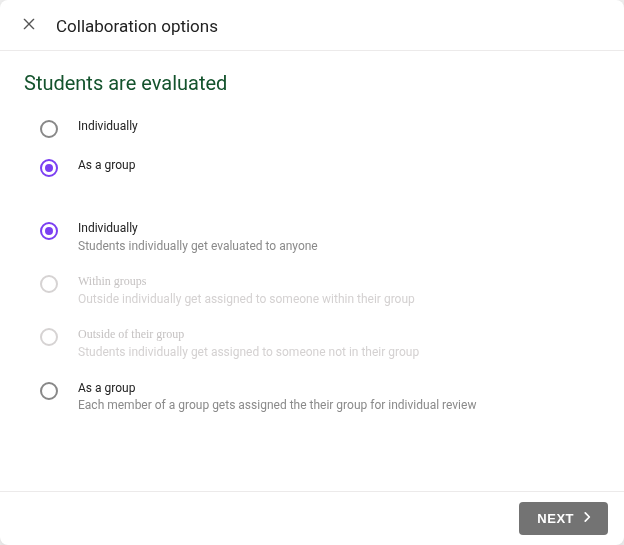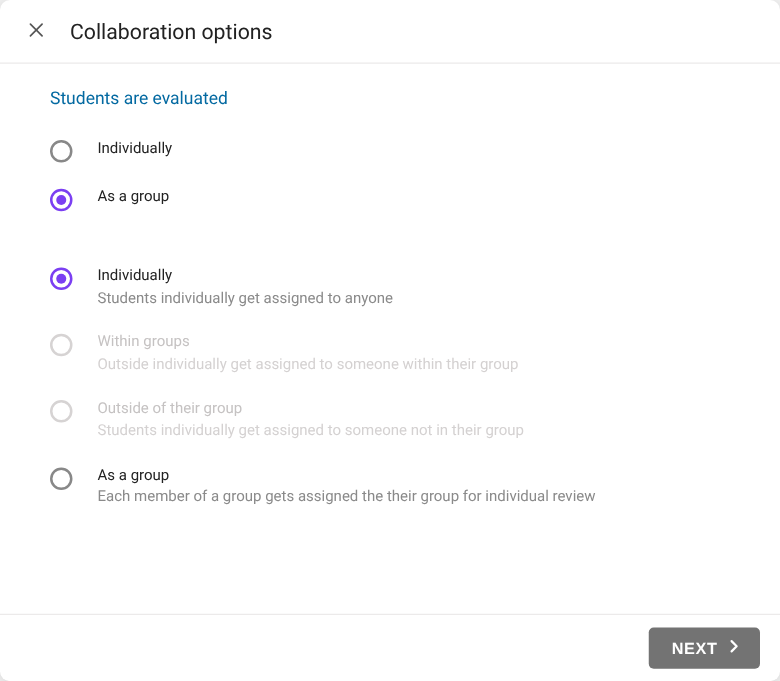--- a/index.html
+++ b/index.html
@@ -42,24 +42,23 @@
       font-size: 17px;
       font-weight: 400;
       color: #222;
     }
     .content {
       flex: 1;
       padding: 20px 24px 10px 24px;
       overflow-y: auto;
     }
     .section-label {
-      font-size: 14px;
-      color: #0369a1;
+      font-size: 20px;
+      color: #14532d;
       margin-bottom: 14px;
-      margin-left: 16px;
     }
     .radio-group { margin-bottom: 24px; padding-left: 16px; }
     .radio-row {
       display: flex;
       align-items: flex-start;
       gap: 20px;
       padding: 10px 0;
     }
     .radio-outer {
       width: 18px;
@@ -94,21 +93,21 @@
       font-size: 12px;
       color: #222;
       line-height: 1.3;
     }
     .radio-sub {
       font-size: 12px;
       color: #8a8a8a;
       margin-top: 2px;
       line-height: 1.3;
     }
-    .radio-row.disabled .radio-label { color: #c5c2c2; }
+    .radio-row.disabled .radio-label { color: #c5c2c2; font-family: Liberation Serif, serif; }
     .radio-row.disabled .radio-sub { color: #d4d1d1; }
     .footer {
       border-top: 1px solid #eceaea;
       padding: 10px 16px;
       display: flex;
       justify-content: flex-end;
     }
     .next-btn {
       background: #737373;
       color: #fff;
@@ -168,21 +167,21 @@
     </div>
 
     <div class="radio-group">
 
       <div class="radio-row">
         <div class="radio-outer selected">
           <div class="radio-inner"></div>
         </div>
         <div class="radio-text">
           <span class="radio-label">Individually</span>
-          <span class="radio-sub">Students individually get assigned to anyone</span>
+          <span class="radio-sub">Students individually get evaluated to anyone</span>
         </div>
       </div>
 
       <div class="radio-row disabled">
         <div class="radio-outer disabled">
           
         </div>
         <div class="radio-text">
           <span class="radio-label">Within groups</span>
           <span class="radio-sub">Outside individually get assigned to someone within their group</span>

